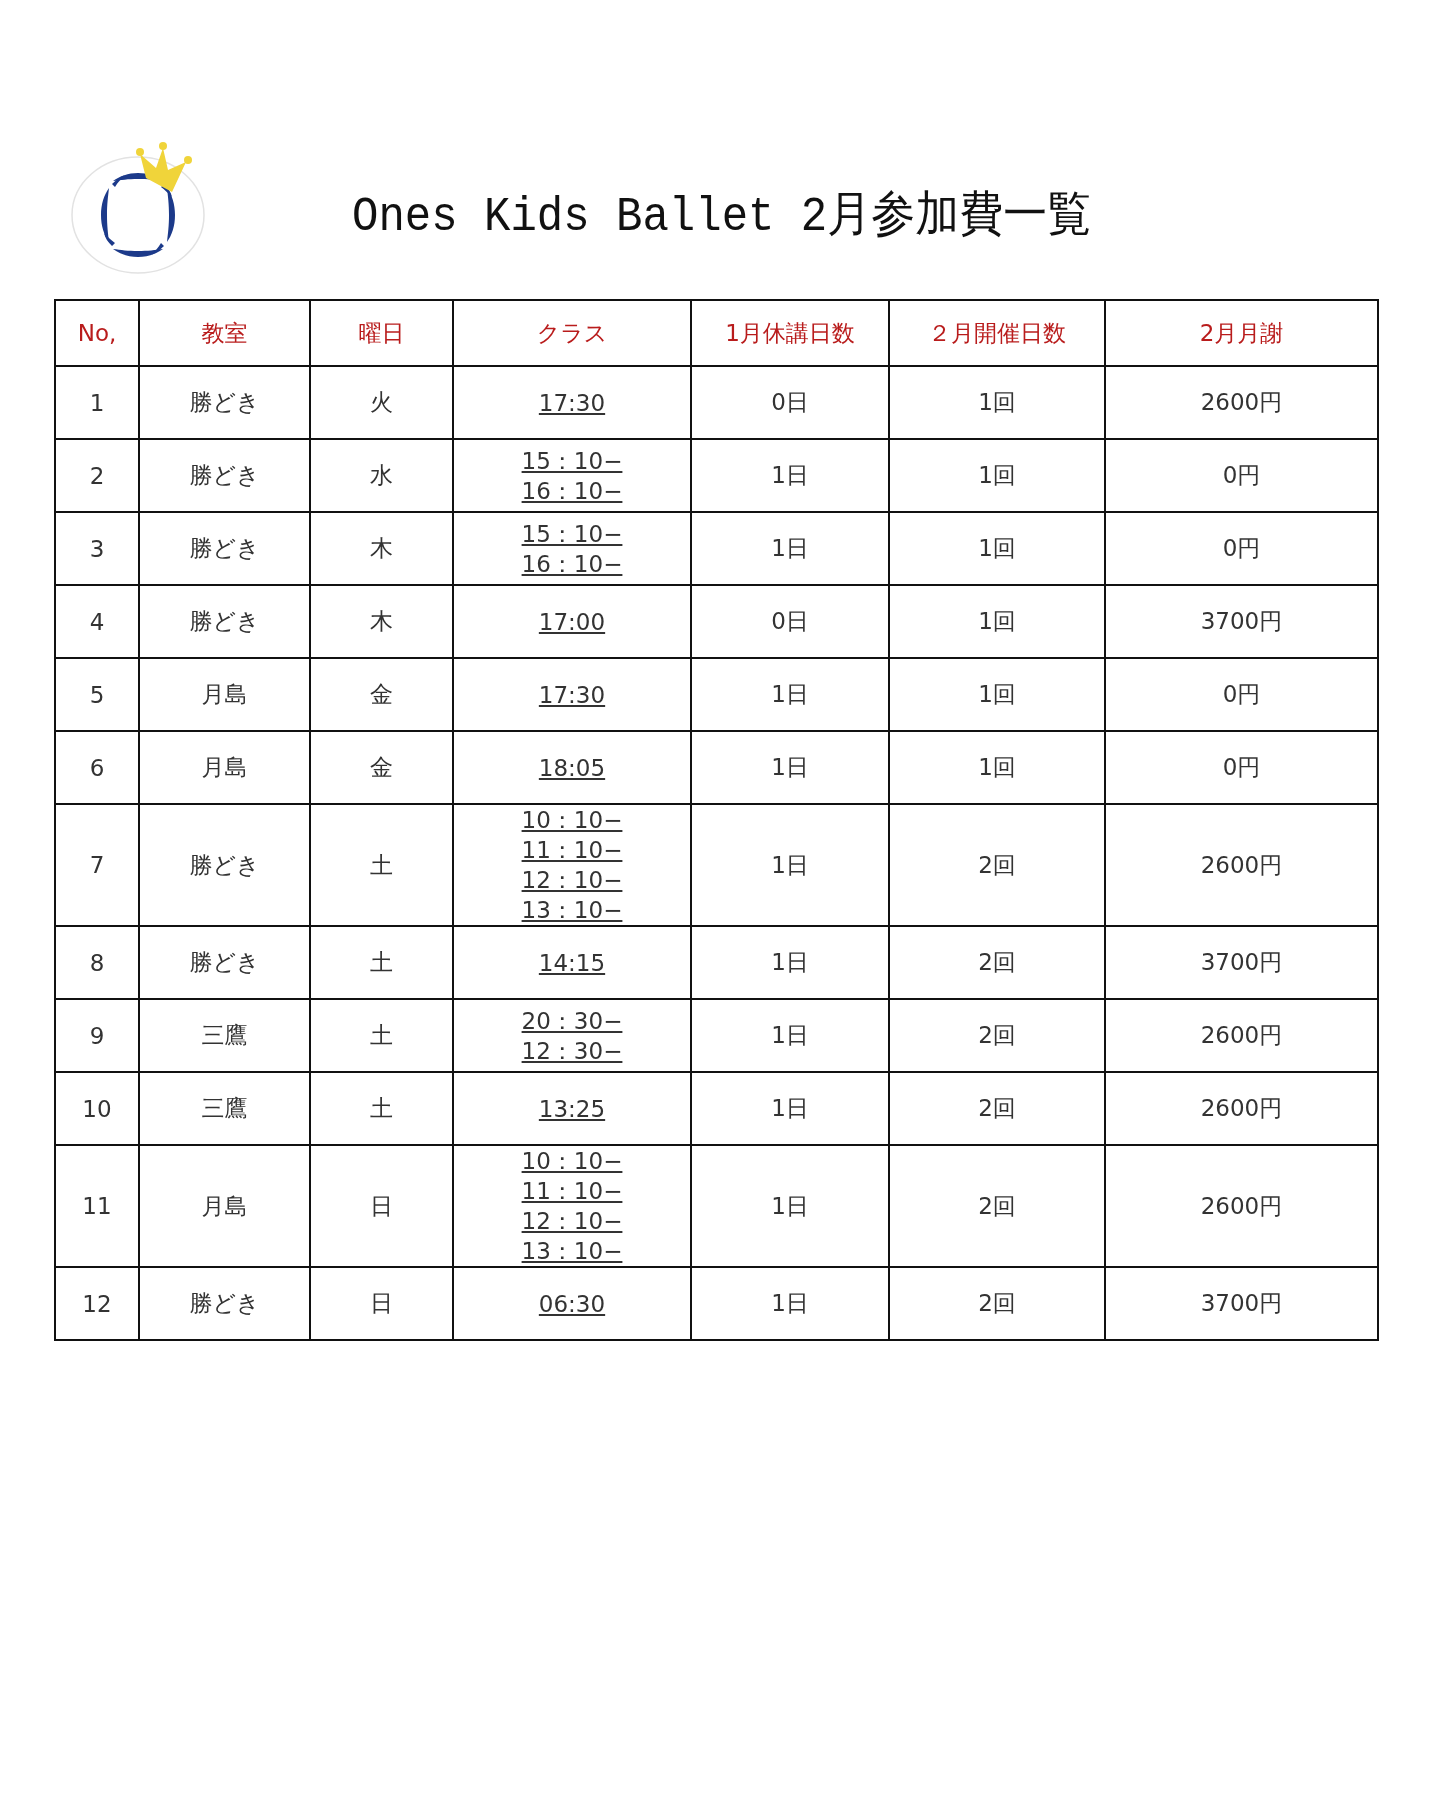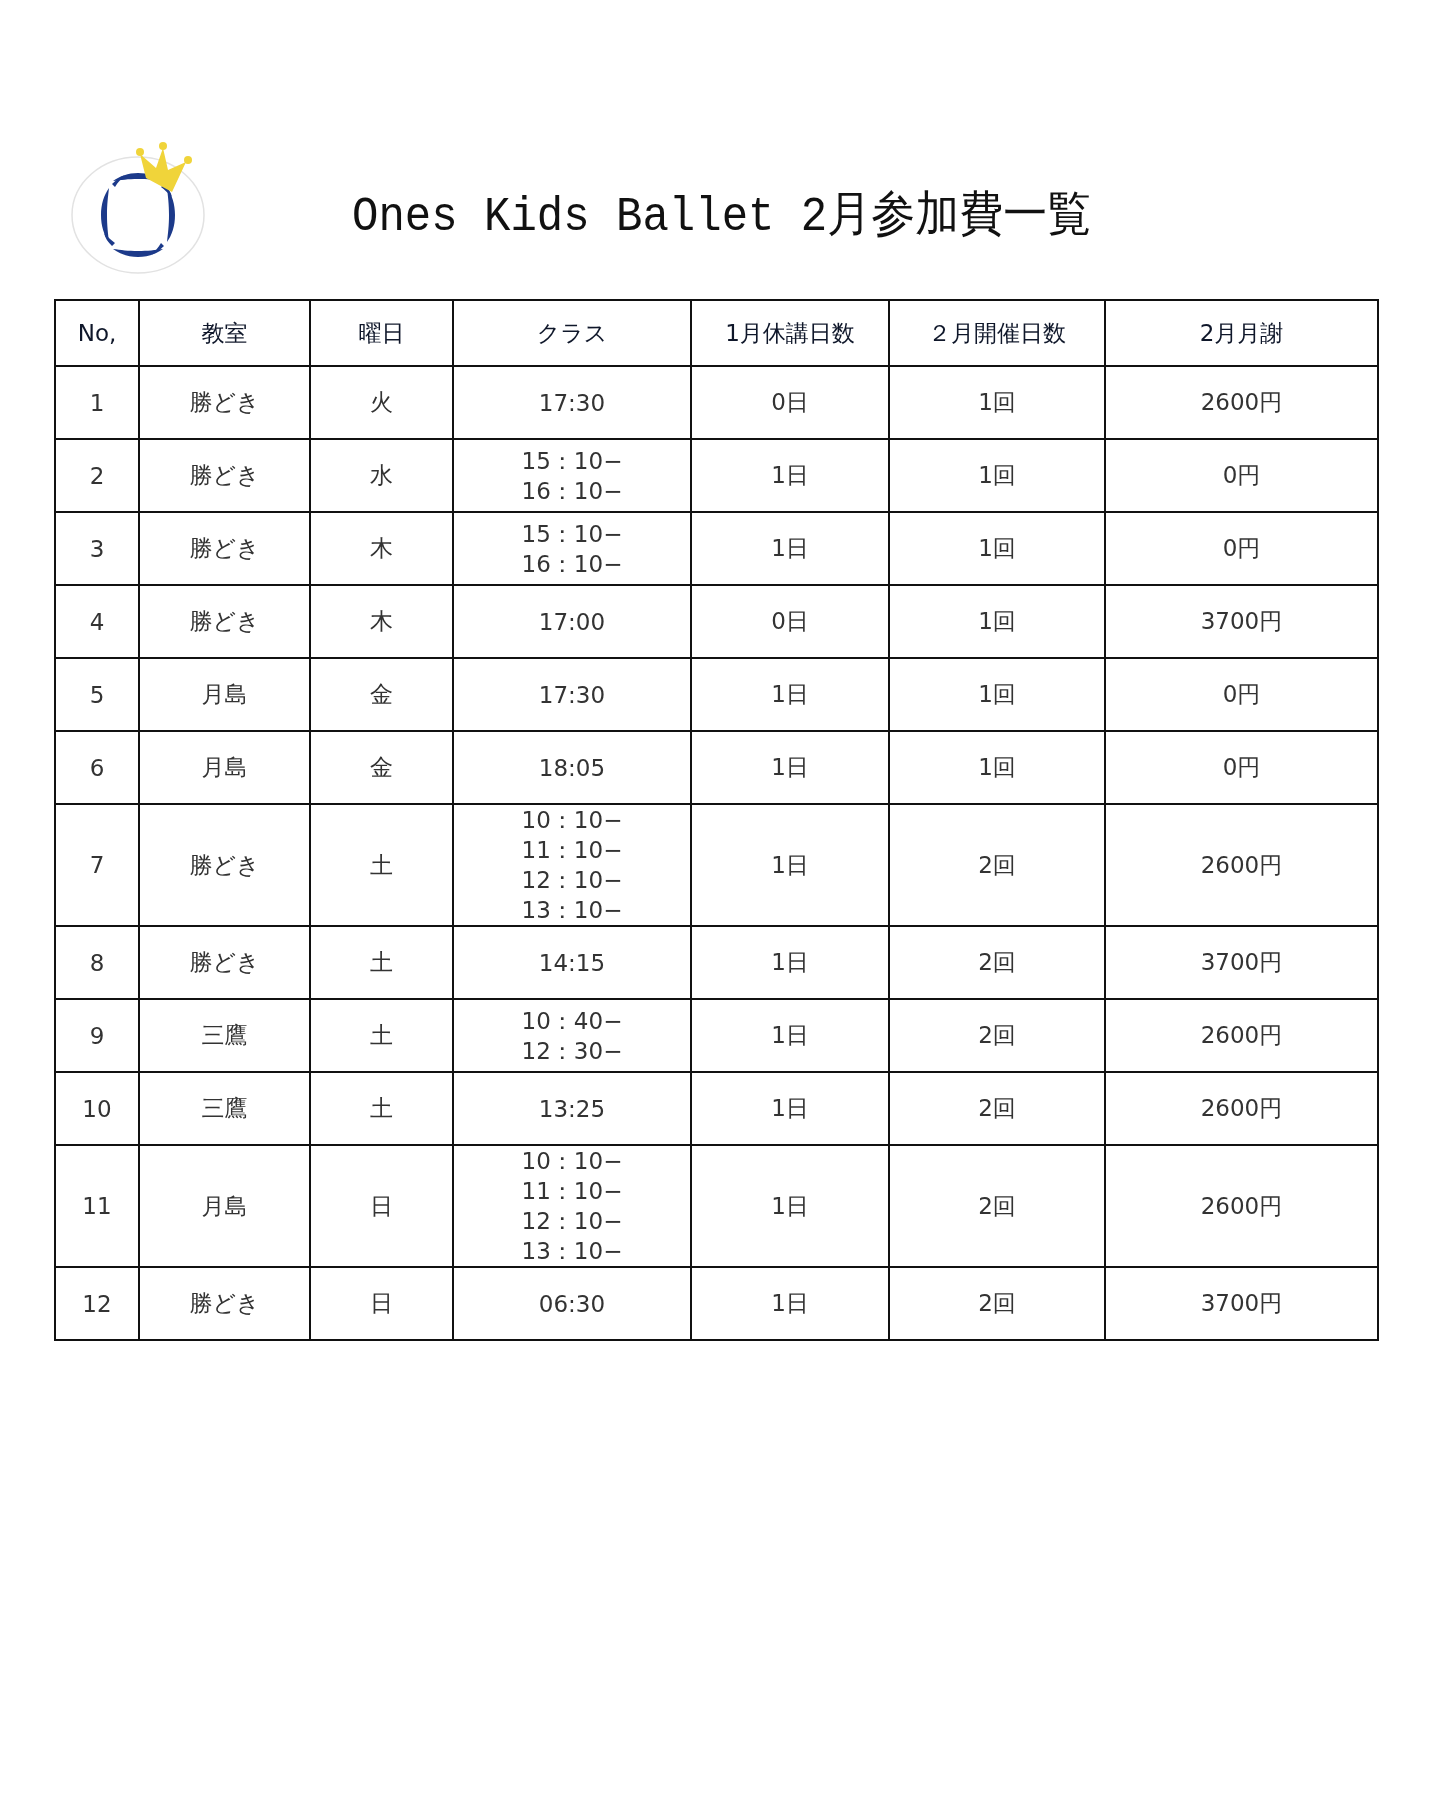--- a/index.html
+++ b/index.html
@@ -5,24 +5,24 @@
   html, body { margin:0; padding:0; background:#ffffff; }
   body { width:1440px; height:1795px; position:relative; overflow:hidden;
          font-family:"DejaVu Sans", "Liberation Sans", sans-serif; color:#222; }
   .logo { position:absolute; left:68px; top:140px; width:150px; height:145px; }
   .title { position:absolute; left:352px; top:186px; font-family:"Liberation Mono","DejaVu Sans Mono", monospace;
            font-size:44px; line-height:56px; color:#111; letter-spacing:0px; white-space:nowrap;
            transform:scaleY(1.1); transform-origin:left top; }
   table.fees { position:absolute; left:54px; top:299px; border-collapse:collapse; table-layout:fixed; }
   table.fees th, table.fees td { border:2.5px solid #111; text-align:center; vertical-align:middle;
            font-weight:normal; font-size:23px; color:#333; padding:0; font-family:"DejaVu Sans","Liberation Sans",sans-serif; }
-  table.fees th { height:64px; color:#0f172a; }
+  table.fees th { height:64px; color:#b91c1c; }
   .r1 { height:73px; }
   .r4 { height:117px; }
-  .cls { line-height:30px; }
+  .cls { line-height:30px;text-decoration:underline; }
   .cls span { display:block; }
 </style>
 </head>
 <body>
 
 <div class="logo">
   <svg width="150" height="145" viewBox="0 0 150 145">
     <ellipse cx="70" cy="75" rx="66" ry="58" fill="#ffffff" stroke="#e2e2e2" stroke-width="1.5"></ellipse>
     <g fill="#1c3a8a">
       <path d="M70 33 C 80 33 88 36 95 41 C 87 40 80 39 70 39 C 60 39 53 40 45 41 C 52 36 60 33 70 33 Z"></path>
@@ -158,21 +158,21 @@
         </td>
       <td>1日</td>
       <td>2回</td>
       <td>3700円</td>
     </tr>
     <tr class="r1">
       <td>9</td>
       <td>三鷹</td>
       <td>土</td>
       <td class="cls">
-          <span>10：40−</span>
+          <span>20：30−</span>
           <span>12：30−</span>
         </td>
       <td>1日</td>
       <td>2回</td>
       <td>2600円</td>
     </tr>
     <tr class="r1">
       <td>10</td>
       <td>三鷹</td>
       <td>土</td>

